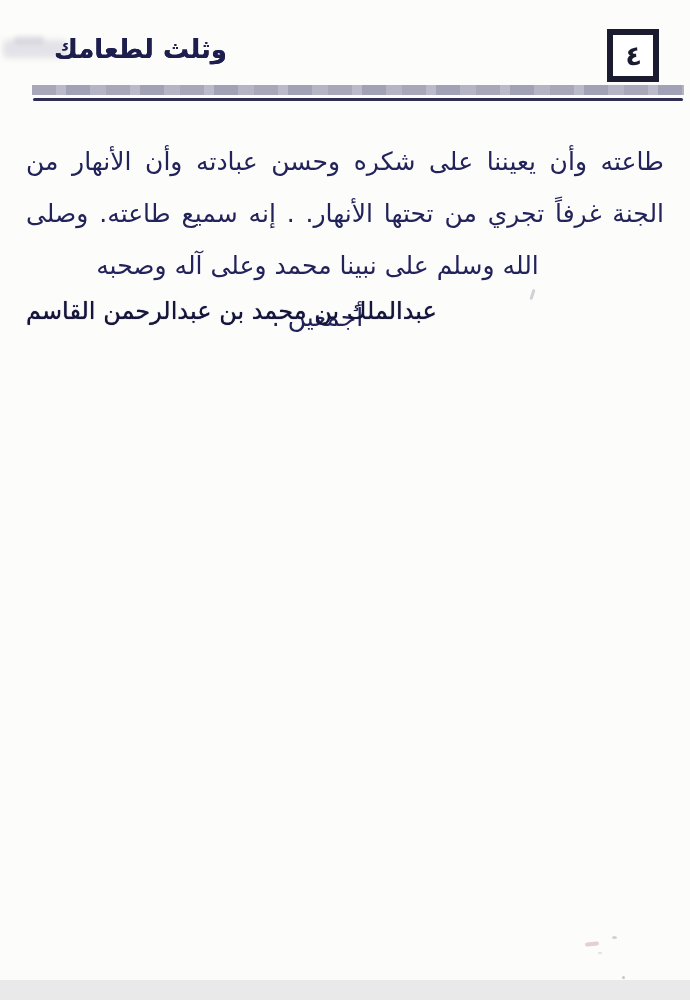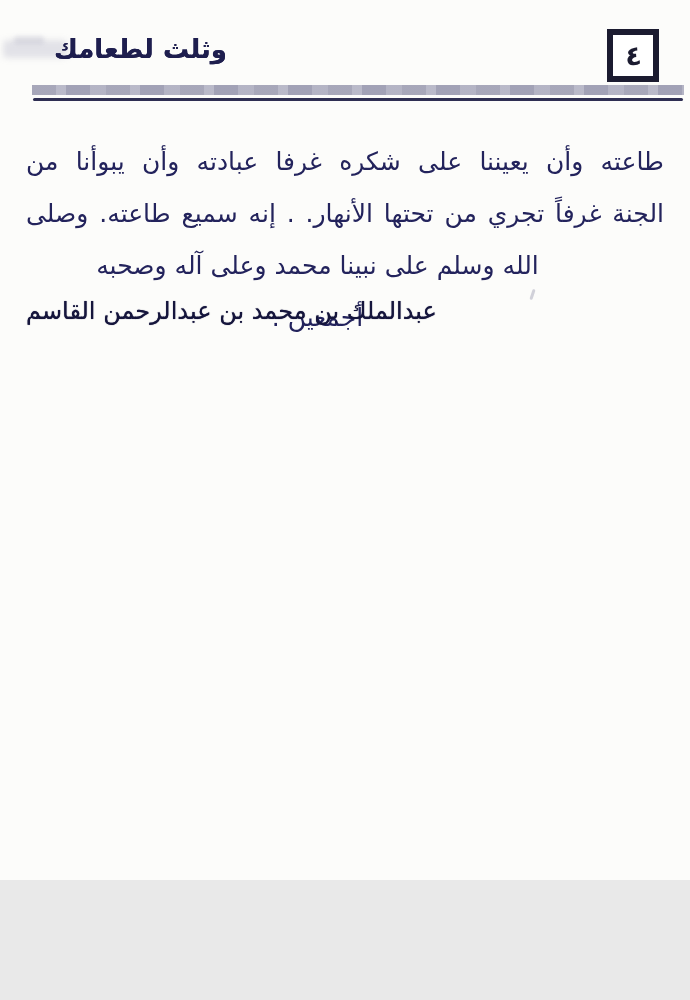--- a/index.html
+++ b/index.html
@@ -13,21 +13,21 @@
   }
   html,body{margin:0;padding:0;}
   body{
     width:690px;height:1000px;
     background:#e9e9e9;
     font-family:"DejaVu Sans",sans-serif;
     overflow:hidden;
   }
   .page{
     position:relative;
-    width:690px;height:880px;
+    width:690px;height:980px;
     background:var(--paper);
     overflow:hidden;
   }
 
   
   .header-title{
     position:absolute;
     left:54px;top:34px;
     direction:rtl;
     font-size:26px;
@@ -138,21 +138,21 @@
   <div class="header-title">وثلث لطعامك</div>
 
   <div class="page-number-box">
     <span class="page-number">٤</span>
   </div>
 
   <div class="band"></div>
   <div class="rule"></div>
 
   <div class="content">
-    <div class="line justify">طاعته وأن يعيننا على شكره غرفا عبادته وأن يبوأنا من</div>
+    <div class="line justify">طاعته وأن يعيننا على شكره وحسن عبادته وأن الأنهار من</div>
     <div class="line justify">الجنة غرفاً تجري من تحتها الأنهار. . إنه سميع طاعته. وصلى</div>
     <div class="line last">الله وسلم على نبينا محمد وعلى آله وصحبه أجمعين .</div>
   </div>
 
   <div class="signature">عبدالملك بن محمد بن عبدالرحمن القاسم</div>
 
   <div class="speck a"></div>
   <div class="speck b"></div>
   <div class="speck c"></div>
   <div class="speck d"></div>

